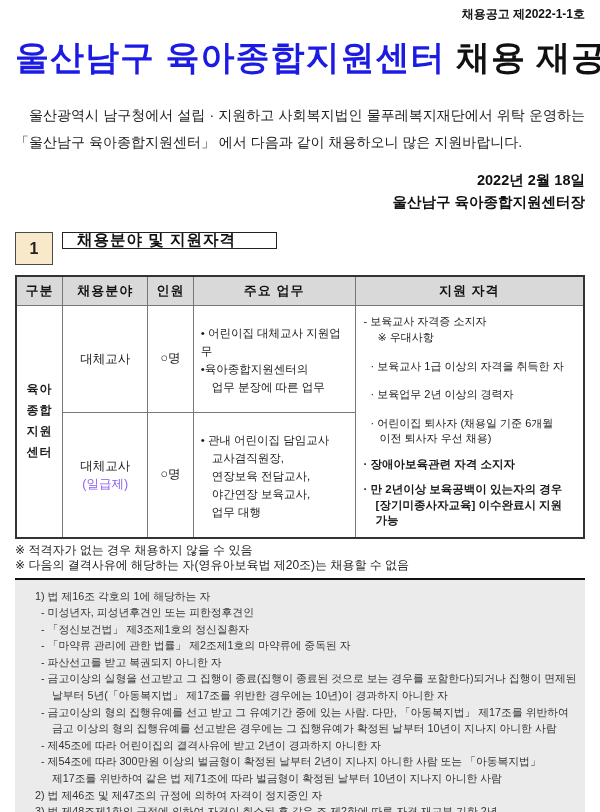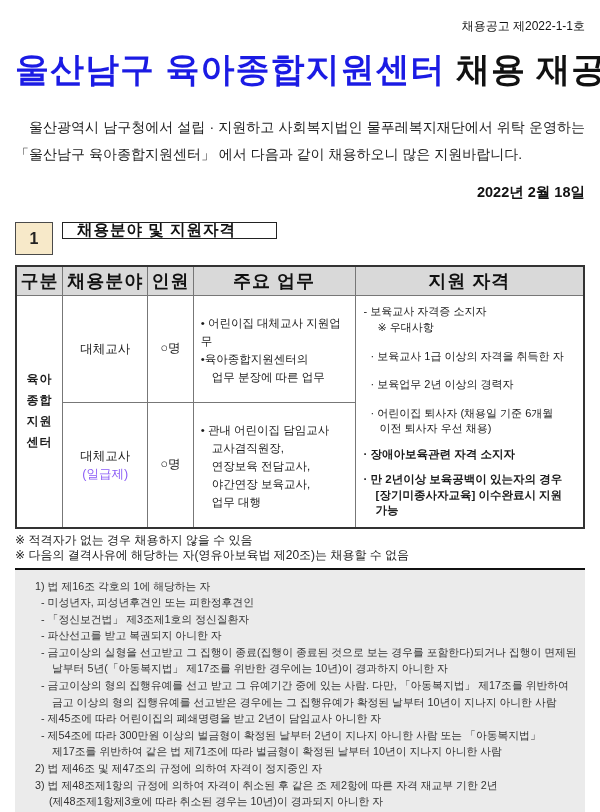--- a/index.html
+++ b/index.html
@@ -6,24 +6,24 @@
   html, body { width: 600px; background: #ffffff; }
   body {
     height: 812px;
     overflow: hidden;
     font-family: "Liberation Sans", "DejaVu Sans", sans-serif;
     color: #1a1a1a;
   }
   .page { width: 600px; padding: 0 15px; }
 
   .notice-no {
-    padding-top: 18px;
+    padding-top: 6px;
     text-align: right;
     font-size: 12px;
-    font-weight: normal;
+    font-weight: bold;
     color: #111;
   }
 
   .doc-title {
     margin-top: 12px;
     text-align: center;
     font-size: 34px;
     font-weight: bold;
     letter-spacing: 1px;
     color: #111;
@@ -79,21 +79,21 @@
     table-layout: fixed;
   }
   table.jobs th, table.jobs td {
     border: 1px solid #777;
     vertical-align: middle;
   }
   table.jobs { border: 2px solid #333; }
   table.jobs th {
     background: #d9d9d9;
     height: 29px;
-    font-size: 18px;
+    font-size: 13px;
     font-weight: bold;
     letter-spacing: 1px;
     color: #111;
   }
   .col-cat { width: 8.2%; }
   .col-field { width: 15%; }
   .col-count { width: 8%; }
   .col-duty { width: 28.5%; }
   .col-qual { width: 40.3%; }
 
@@ -149,20 +149,21 @@
   <div class="notice-no">채용공고 제2022-1-1호</div>
 
   <div class="doc-title">
     <span class="blue">울산남구 육아종합지원센터</span><span> 채용 재공고</span>
   </div>
 
   <div class="intro">울산광역시 남구청에서 설립 · 지원하고 사회복지법인 물푸레복지재단에서 위탁 운영하는 「울산남구 육아종합지원센터」 에서 다음과 같이 채용하오니 많은 지원바랍니다.</div>
 
   <div class="dateline">
     <div>2022년 2월 18일</div>
+    <div>울산남구 육아종합지원센터장</div>
   </div>
 
   <div class="section-head">
     <div class="section-num">1</div>
     <div class="section-title">채용분야 및 지원자격</div>
   </div>
 
   <table class="jobs">
     <colgroup>
       <col class="col-cat">
@@ -222,22 +223,23 @@
 
   <div class="notes">
     <div>※ 적격자가 없는 경우 채용하지 않을 수 있음</div>
     <div>※ 다음의 결격사유에 해당하는 자(영유아보육법 제20조)는 채용할 수 없음</div>
   </div>
 
   <div class="dq-panel">
     <div class="dq num">1) 법 제16조 각호의 1에 해당하는 자</div>
     <div class="dq dash">- 미성년자, 피성년후견인 또는 피한정후견인</div>
     <div class="dq dash">- 「정신보건법」 제3조제1호의 정신질환자</div>
+    <div class="dq dash">- 「마약류 관리에 관한 법률」 제2조제1호의 마약류에 중독된 자</div>
     <div class="dq dash">- 파산선고를 받고 복권되지 아니한 자</div>
     <div class="dq dash">- 금고이상의 실형을 선고받고 그 집행이 종료(집행이 종료된 것으로 보는 경우를 포함한다)되거나 집행이 면제된 날부터 5년(「아동복지법」 제17조를 위반한 경우에는 10년)이 경과하지 아니한 자</div>
     <div class="dq dash">- 금고이상의 형의 집행유예를 선고 받고 그 유예기간 중에 있는 사람. 다만, 「아동복지법」 제17조를 위반하여 금고 이상의 형의 집행유예를 선고받은 경우에는 그 집행유예가 확정된 날부터 10년이 지나지 아니한 사람</div>
-    <div class="dq dash">- 제45조에 따라 어린이집의 폐쇄명령을 받고 2년이 담임교사 아니한 자</div>
+    <div class="dq dash">- 제45조에 따라 어린이집의 결격사유에 받고 2년이 경과하지 아니한 자</div>
     <div class="dq dash">- 제54조에 따라 300만원 이상의 벌금형이 확정된 날부터 2년이 지나지 아니한 사람 또는 「아동복지법」 제17조를 위반하여 같은 법 제71조에 따라 벌금형이 확정된 날부터 10년이 지나지 아니한 사람</div>
     <div class="dq num">2) 법 제46조 및 제47조의 규정에 의하여 자격이 정지중인 자</div>
     <div class="dq num">3) 법 제48조제1항의 규정에 의하여 자격이 취소된 후 같은 조 제2항에 따른 자격 재교부 기한 2년(제48조제1항제3호에 따라 취소된 경우는 10년)이 경과되지 아니한 자</div>
   </div>
 
 </div>
 
 </body></html>

